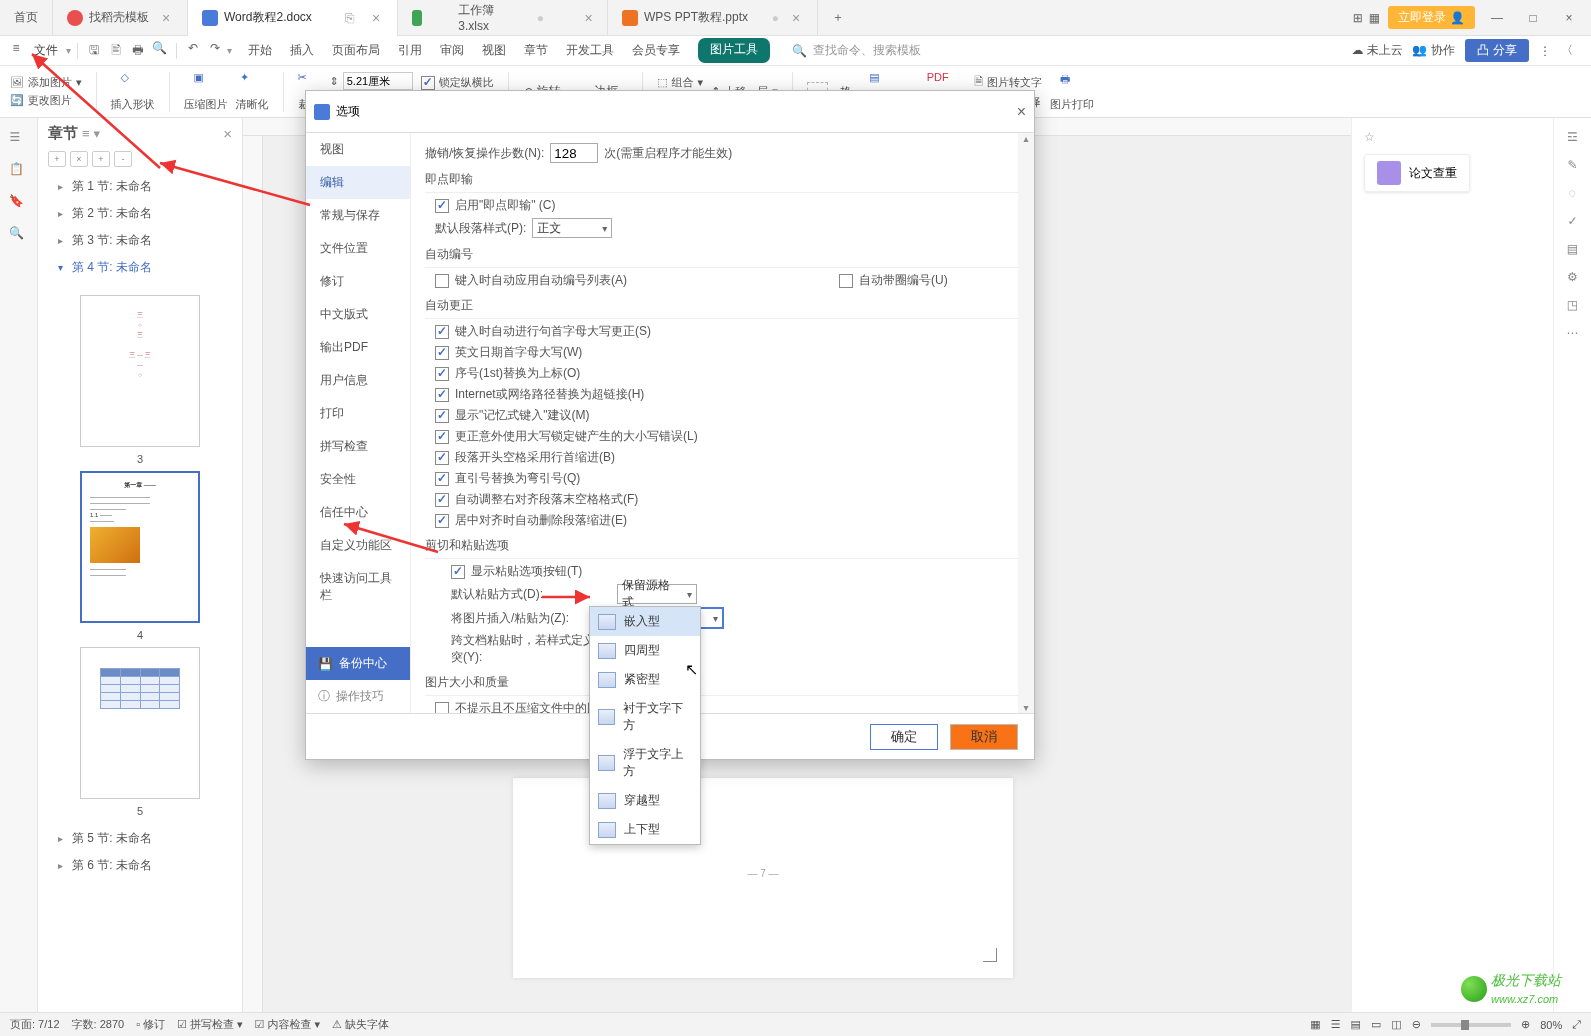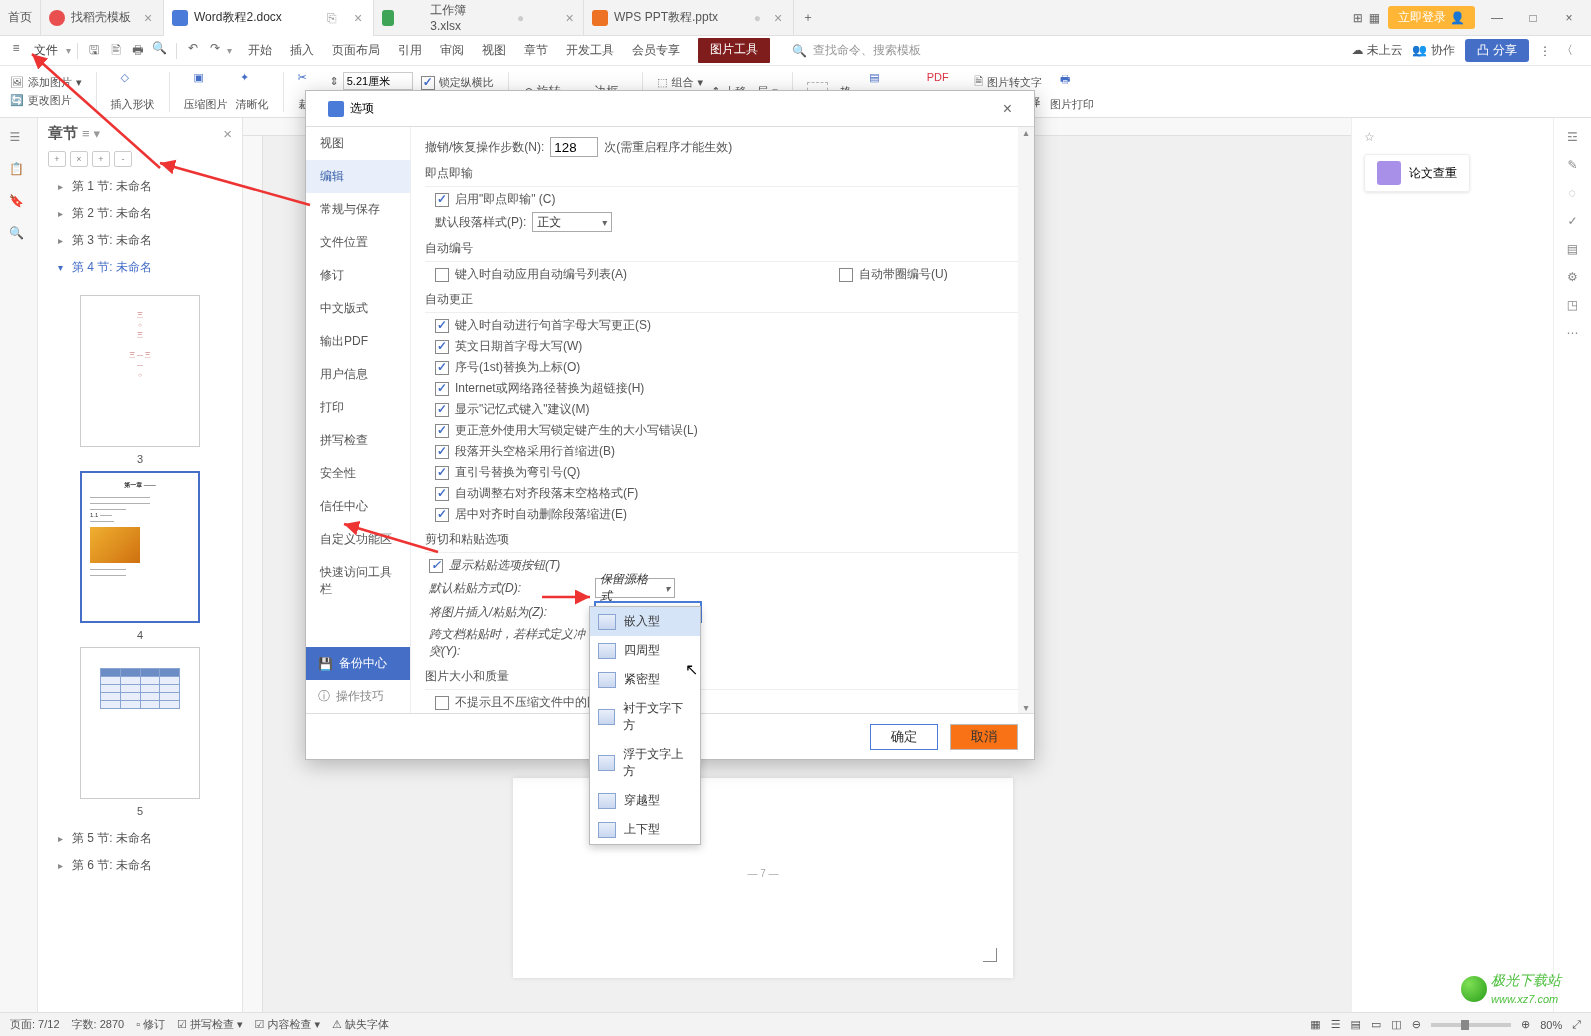--- a/index.html
+++ b/index.html
@@ -1,37 +1,37 @@
 <!DOCTYPE html>
 <html><head>
 <meta charset="utf-8">
 <style>
 * { margin: 0; padding: 0; box-sizing: border-box; font-family: "Microsoft YaHei", sans-serif; }
 body { width: 1591px; height: 1036px; background: #fff; overflow: hidden; font-size: 12px; position: relative; }
 
 
 .titlebar { height: 36px; background: #f3f3f3; display: flex; align-items: center; border-bottom: 1px solid #e0e0e0; }
-.tab { height: 36px; display: flex; align-items: center; padding: 0 8px; gap: 6px; border-right: 1px solid #e0e0e0; position: relative; color: #555; cursor: default; justify-content: flex-end; }
+.tab { height: 36px; display: flex; align-items: center; padding: 0 14px; gap: 6px; border-right: 1px solid #e0e0e0; position: relative; color: #555; cursor: default; justify-content: flex-end; }
 .tab.active { background: #fff; color: #333; }
 .tab-icon { width: 16px; height: 16px; display: inline-block; }
 .tab-close { width: 14px; height: 14px; color: #999; text-align: center; line-height: 14px; font-size: 14px; margin-left: 4px; }
 .tab-pin { width:14px;height:14px; }
 .titlebar-right { margin-left: auto; display: flex; align-items: center; gap: 8px; padding-right: 8px; }
 .login-btn { background: #ffb636; padding: 3px 10px; border-radius: 3px; color:#fff; display:flex; align-items:center; gap:4px; }
 .win-btn { width: 28px; height: 28px; text-align: center; color:#666; line-height:28px; }
 .titlebar-icons { display:flex; gap:6px; color:#666; }
 
 
 .menubar { height: 30px; display: flex; align-items: center; padding: 0 6px; gap: 2px; border-bottom: 1px solid #e8e8e8; }
 .menu-btn { width: 20px; height: 20px; color:#666; text-align:center; }
 .file-menu { color:#444; padding: 4px 6px; }
 .qat-sep { width:1px; height:16px; background:#ddd; margin:0 4px;}
 .ribbon-tabs { display: flex; gap: 18px; margin-left: 14px; }
 .ribbon-tab { color:#555; padding: 4px 0; }
-.ribbon-tab.active-pic { background:#7f1d1d; color:#fff; padding:3px 12px; border-radius: 1px; }
+.ribbon-tab.active-pic { background:#0f766e; color:#fff; padding:3px 12px; border-radius: 7px; }
 .search-pane { margin-left: 20px; color:#999; display:flex; align-items:center; gap:6px;}
 .menubar-right { margin-left:auto; display:flex; align-items:center; gap:10px; padding-right:12px; color:#555;}
 .share-btn { background:#456ec7; color:#fff; padding:3px 12px; border-radius:3px; display:flex; align-items:center; gap:4px;}
 
 
 .ribbon { height: 52px; border-bottom:1px solid #e0e0e0; display:flex; align-items:center; padding: 0 10px; gap:8px; color:#555; }
 .ribbon-group { display:flex; flex-direction:column; align-items:center; gap:2px; font-size:11px; }
 .ribbon-group .ico { width:24px; height:24px; color:#456ec7; }
 .ribbon-vsplit { width:1px; height:40px; background:#e5e5e5; margin:0 6px;}
 .ribbon-stack { display:flex; flex-direction:column; gap:3px; font-size:11px; }
@@ -66,21 +66,21 @@
 .right-pane { width:240px; border-left:1px solid #eee; padding:12px; background:#fff;}
 .essay-btn { display:inline-flex; align-items:center; gap:8px; padding:6px 12px; border:1px solid #eee; border-radius:3px; box-shadow:0 1px 3px rgba(0,0,0,.1);}
 .essay-ico { width:24px;height:24px; background:#a88fe8; border-radius:3px;}
 
 
 .statusbar { position:absolute; bottom:0; left:0; right:0; height:24px; background:#f3f3f3; border-top:1px solid #e0e0e0; display:flex; align-items:center; padding: 0 10px; gap:12px; color:#555; font-size:11px;}
 .statusbar-right { margin-left:auto; display:flex; align-items:center; gap:10px;}
 
 
 .dialog { position:absolute; left:305px; top:90px; width:730px; height:670px; background:#fff; border:1px solid #bbb; box-shadow: 0 5px 20px rgba(0,0,0,.25); display:flex; flex-direction:column;}
-.dlg-title { height:36px; display:flex; align-items:center; padding:0 22px; border-bottom:1px solid #ddd;}
+.dlg-title { height:42px; display:flex; align-items:center; padding:0 8px; border-bottom:1px solid #ddd;}
 .dlg-title .ico-w { width:16px;height:16px; background:#4a7bd8; border-radius:2px; margin-right:6px;}
 .dlg-close { margin-left:auto; color:#666; font-size:16px; cursor:pointer;}
 .dlg-body { flex:1; display:flex; overflow:hidden;}
 .dlg-sidebar { width:105px; background:#fff; border-right:1px solid #eee; display:flex; flex-direction:column;}
 .dlg-side-item { padding:8px 14px; color:#555; cursor:pointer;}
 .dlg-side-item.selected { background:#e8effa; color:#355da8;}
 .backup-btn { margin-top:auto; background:#456ec7; color:#fff; padding:8px 12px; display:flex; align-items:center; gap:6px;}
 .tips-btn { padding:8px 12px; color:#888; display:flex; align-items:center; gap:6px;}
 .dlg-content { flex:1; overflow:auto; padding: 6px 14px 14px 14px; position:relative;}
 .opt-row { display:flex; align-items:center; gap:6px; margin:4px 0; color:#555;}
@@ -528,21 +528,21 @@
             <span>自动调整右对齐段落末空格格式(F)</span>
           </div>
         <div class="opt-row">
             <span class="chk checked"></span>
             <span>居中对齐时自动删除段落缩进(E)</span>
           </div>
       </div>
 
       <div class="opt-section">剪切和粘贴选项</div>
       <hr style="border:none;border-top:1px solid #eee;">
-      <div style="margin-left:4px;font-style:italic;">
+      <div style="margin-left:26px;">
         <div class="opt-row">
             <span class="chk checked"></span>
             <span>显示粘贴选项按钮(T)</span>
           </div>
         <div class="opt-row">
             <span style="width:160px;display:inline-block;">默认粘贴方式(D):</span>
             <span class="combo" style="width:80px;">保留源格式</span>
           </div>
         <div class="opt-row">
             <span style="width:160px;display:inline-block;">将图片插入/粘贴为(Z):</span>

